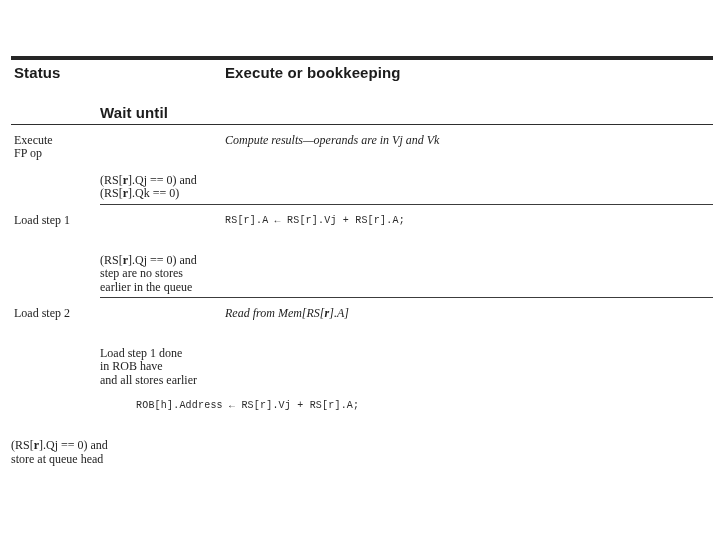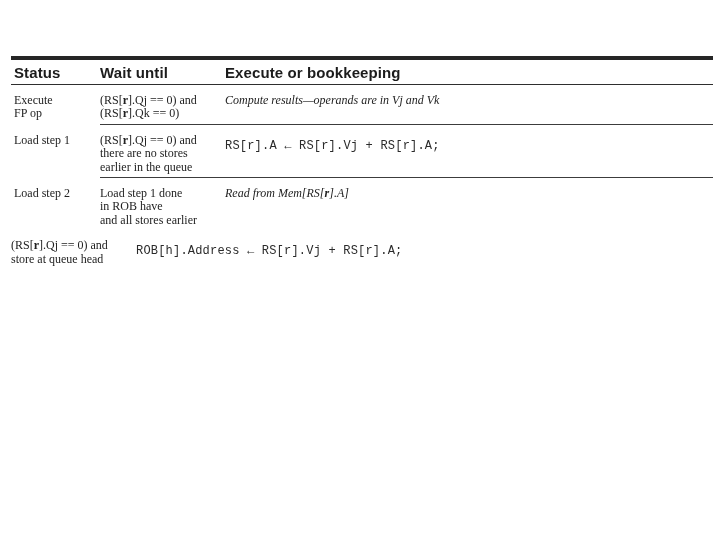--- a/index.html
+++ b/index.html
@@ -33,42 +33,41 @@
     display: flex;
     padding: 6px 0 4px 0;
     font-family: "Liberation Sans", sans-serif;
     font-weight: bold;
     font-size: 15px;
     line-height: 14px;
     color: #1c1c1c;
     letter-spacing: 0.1px;
   }
   .c1 { width: 89px; flex: none; padding-left: 3px; box-sizing: border-box; }
-  .c2 { width: 125px; flex: none; }
+  .c2 { width: 125px; flex: none; margin-top: 40px; }
   .c3 { flex: 1; }
   .row {
     display: flex;
     padding: 9px 0 3px 0;
     font-size: 12px;
     line-height: 13.4px;
     color: #222222;
   }
   .row .c2 { padding-right: 8px; box-sizing: border-box; }
   .action-serif {
     font-family: "Liberation Serif", serif;
     font-size: 12px;
     font-style: italic;
   }
   .action-mono {
     font-family: "Liberation Mono", monospace;
-    font-size: 12px;
+    font-size: 10px;
     letter-spacing: 0.2px;
     color: #2a2a2a;
     white-space: nowrap;
-    margin-top: 6px;
   }
   .sep {
     margin-left: 89px;
     height: 1px;
     background: #3c3c3c;
   }
   b { font-weight: bold; }
 </style>
 </head>
 <body>
@@ -93,21 +92,21 @@
         </div>
         <div class="c3 action-serif">Compute results—operands are in Vj and Vk</div>
       </div>
       <div class="sep"></div>
       <div class="row">
         <div class="c1">
           <div>Load step 1</div>
         </div>
         <div class="c2">
           <div>(RS[<b>r</b>].Qj == 0) and</div>
-          <div>there are no stores</div>
+          <div>step are no stores</div>
           <div>earlier in the queue</div>
         </div>
         <div class="c3 action-mono">RS[r].A ← RS[r].Vj + RS[r].A;</div>
       </div>
       <div class="sep"></div>
       <div class="row">
         <div class="c1">
           <div>Load step 2</div>
         </div>
         <div class="c2">

